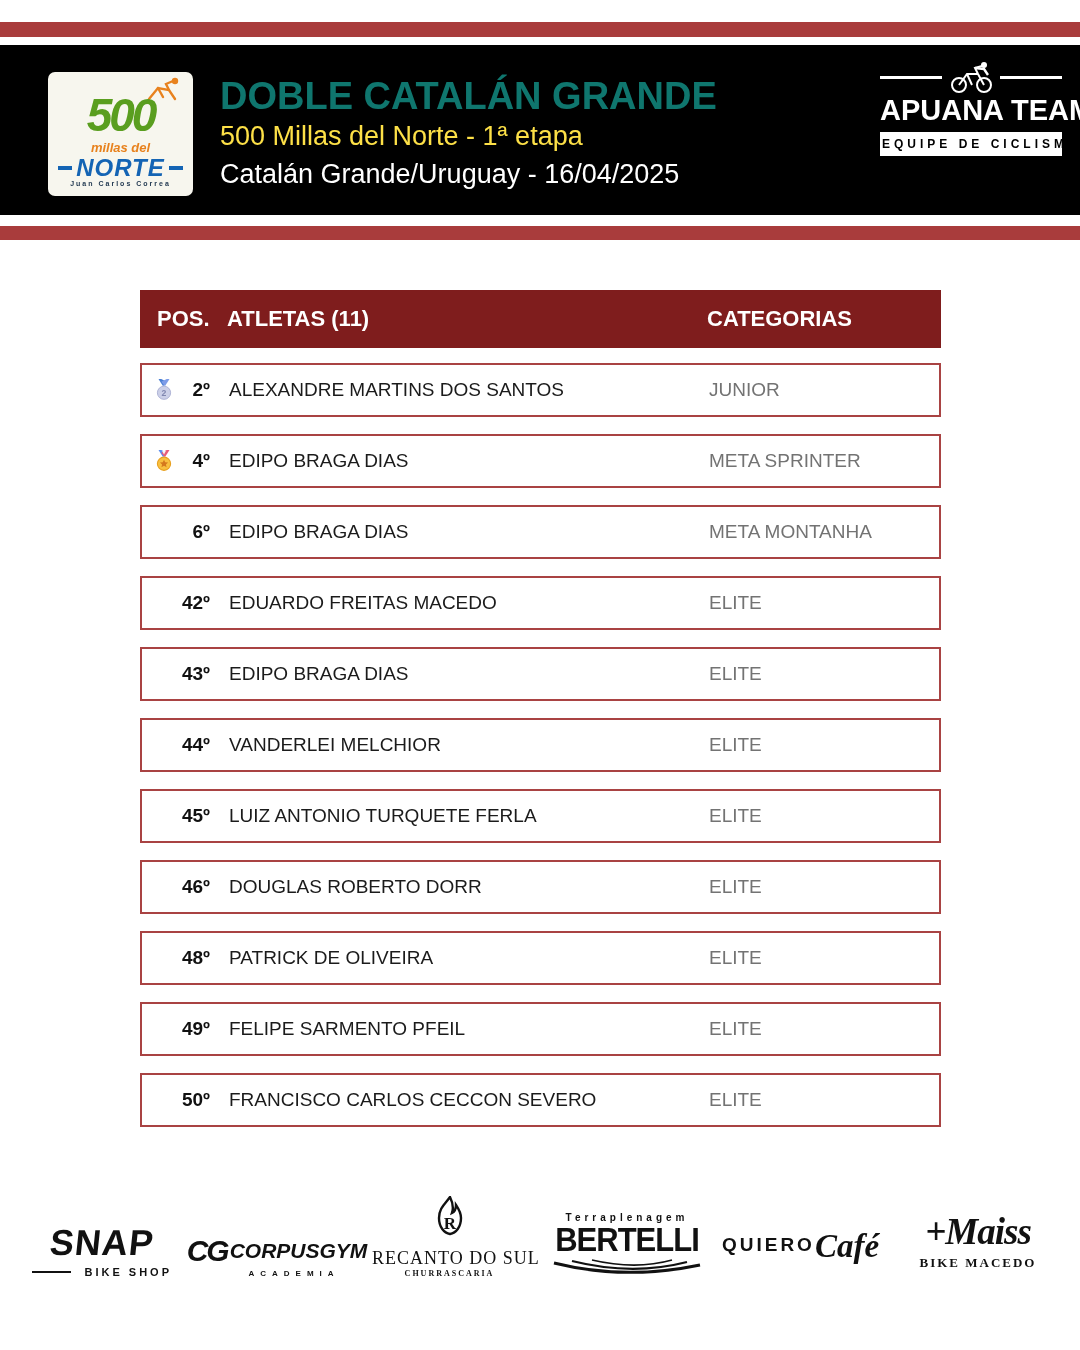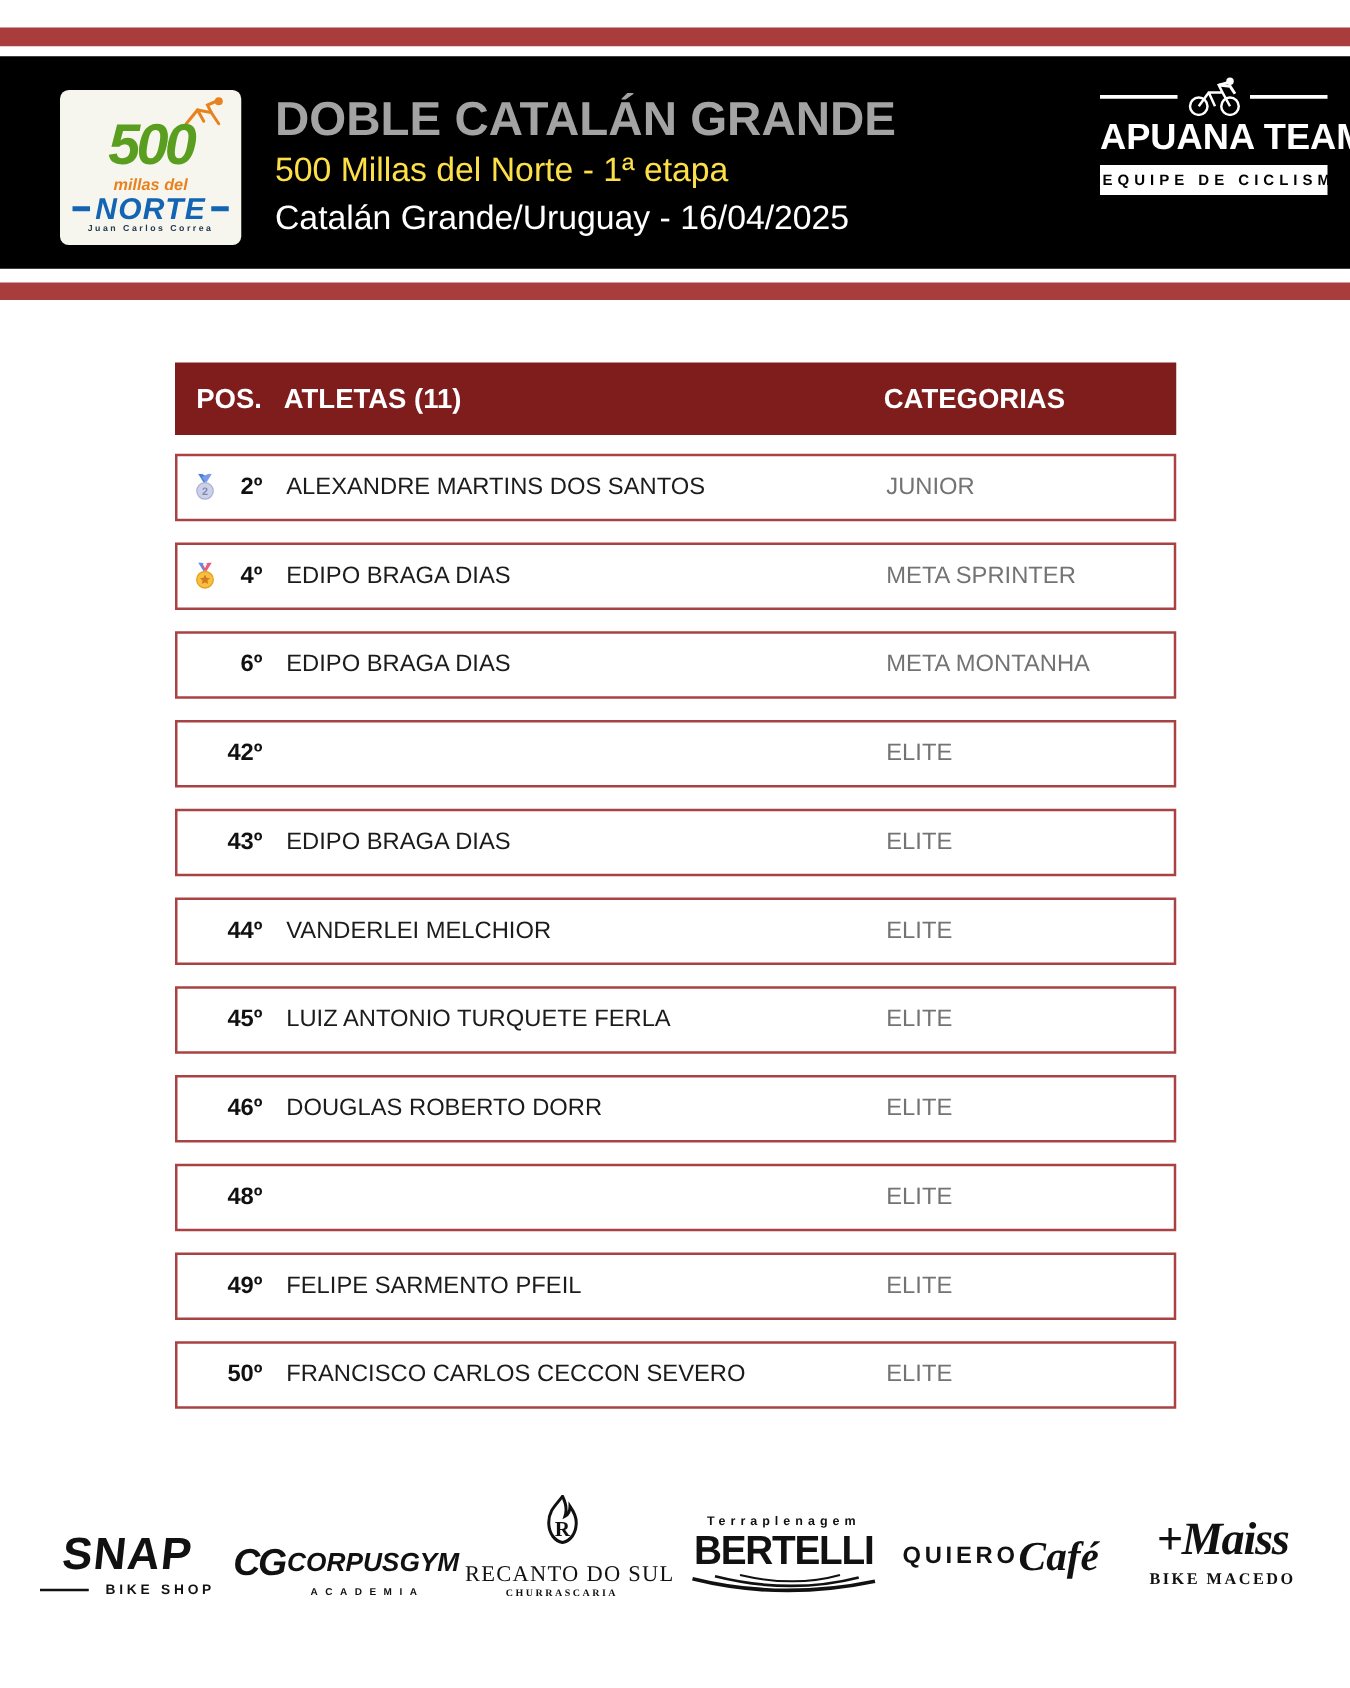--- a/index.html
+++ b/index.html
@@ -21,21 +21,21 @@
   .el-500{position:absolute;left:0;right:0;top:16px;font-size:46px;font-weight:900;font-style:italic;
           color:#5a9e1f;letter-spacing:-3px;}
   .el-millas{position:absolute;left:0;right:0;top:68px;font-size:13px;font-weight:700;font-style:italic;color:#e8821e;}
   .el-norte{position:absolute;left:0;right:0;top:82px;font-size:24px;font-weight:900;font-style:italic;
             color:#1464b4;letter-spacing:1px;}
   .el-norte:before,.el-norte:after{content:"";display:inline-block;width:14px;height:4px;background:#1464b4;
             vertical-align:middle;margin:0 4px 4px 4px;}
   .el-author{position:absolute;left:0;right:0;bottom:9px;font-size:7px;font-weight:700;letter-spacing:2px;color:#233a52;}
 
   
-  .h-title{position:absolute;left:220px;top:30px;color:#a3a3a3;font-size:38px;font-weight:700;letter-spacing:0;}
+  .h-title{position:absolute;left:220px;top:30px;color:#0f766e;font-size:38px;font-weight:700;letter-spacing:0;}
   .h-sub{position:absolute;left:220px;top:76px;color:#fde047;font-size:27px;font-weight:400;}
   .h-loc{position:absolute;left:220px;top:114px;color:#fff;font-size:27px;font-weight:400;}
 
   
   .team-logo{position:absolute;left:880px;top:16px;width:182px;text-align:center;color:#fff;}
   .tl-row{display:flex;align-items:center;gap:5px;}
   .tl-line{flex:1;height:3px;background:#fff;}
   .tl-name{font-size:29px;font-weight:900;letter-spacing:0px;margin-top:1px;white-space:nowrap;}
   .tl-tag{margin-top:5px;background:#fff;color:#000;font-size:12px;font-weight:700;letter-spacing:4px;
           padding:5px 2px;white-space:nowrap;}
@@ -166,20 +166,21 @@
     </div>
       <div class="row">
 
       <span class="pos">6º</span>
       <span class="ath">EDIPO BRAGA DIAS</span>
       <span class="cat">META MONTANHA</span>
     </div>
       <div class="row">
 
       <span class="pos">42º</span>
+      <span class="ath">EDUARDO FREITAS MACEDO</span>
       <span class="cat">ELITE</span>
     </div>
       <div class="row">
 
       <span class="pos">43º</span>
       <span class="ath">EDIPO BRAGA DIAS</span>
       <span class="cat">ELITE</span>
     </div>
       <div class="row">
 
@@ -195,20 +196,21 @@
     </div>
       <div class="row">
 
       <span class="pos">46º</span>
       <span class="ath">DOUGLAS ROBERTO DORR</span>
       <span class="cat">ELITE</span>
     </div>
       <div class="row">
 
       <span class="pos">48º</span>
+      <span class="ath">PATRICK DE OLIVEIRA</span>
       <span class="cat">ELITE</span>
     </div>
       <div class="row">
 
       <span class="pos">49º</span>
       <span class="ath">FELIPE SARMENTO PFEIL</span>
       <span class="cat">ELITE</span>
     </div>
       <div class="row">
 

